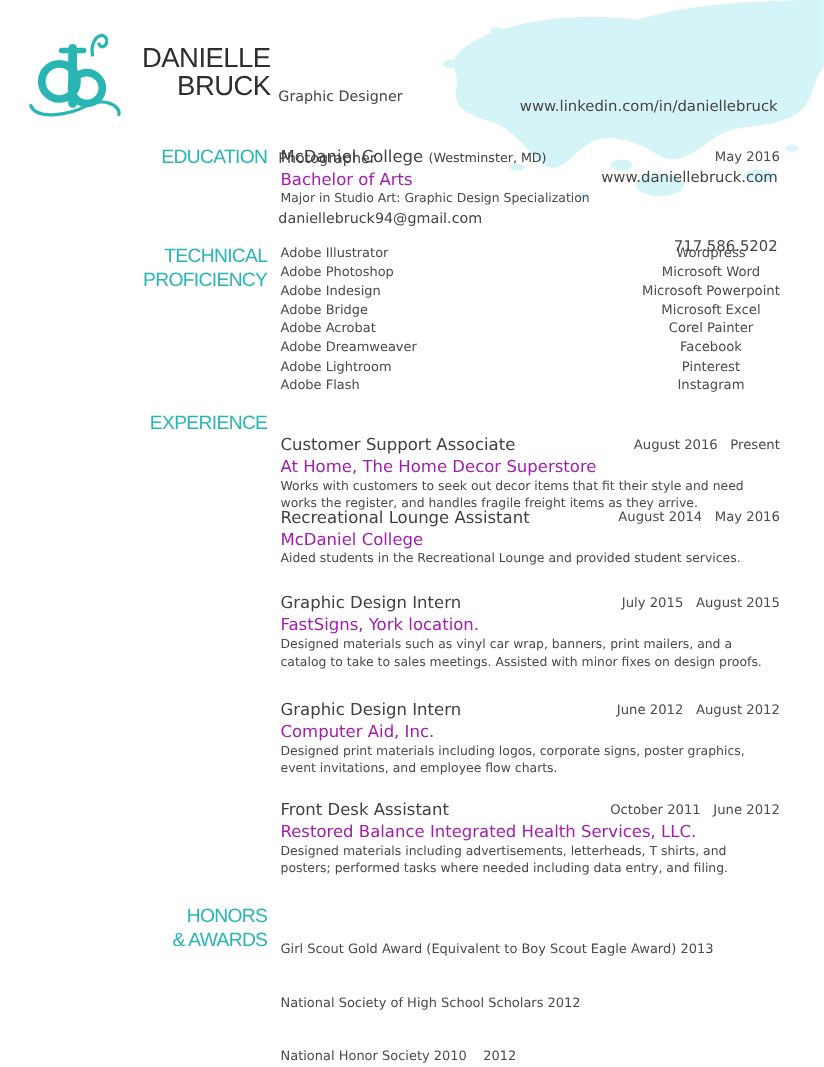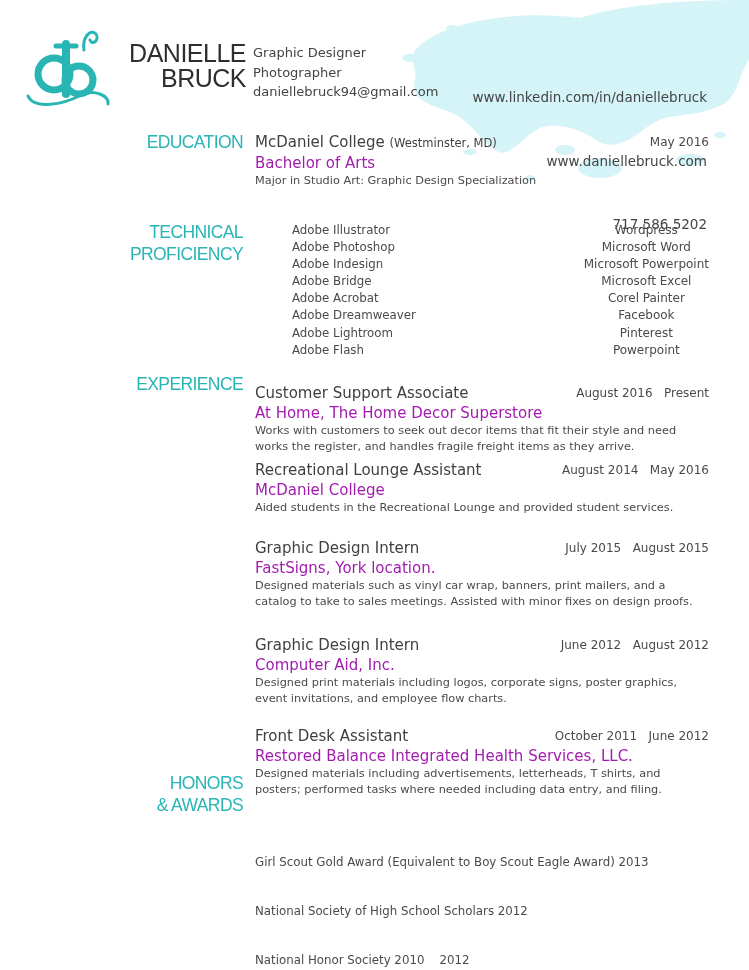--- a/index.html
+++ b/index.html
@@ -6,21 +6,21 @@
   body {
     width: 749px; height: 970px; background: #ffffff; position: relative; overflow: hidden;
     font-family: "DejaVu Sans", "Liberation Sans", sans-serif; color: #3a3a3a;
   }
   .splash { position: absolute; left: 0; top: 0; width: 749px; height: 200px; pointer-events: none; }
   .logo { position: absolute; left: 24px; top: 24px; width: 90px; height: 90px; }
   .name { position: absolute; left: 118px; top: 41px; width: 128px; text-align: right;
     font-family: "Liberation Sans", sans-serif; font-size: 25px; line-height: 25px; letter-spacing: -0.5px; color: #2e2e2e; font-weight: 300; }
   .name span { display: block; }
   .roles { position: absolute; left: 253px; top: 43px; font-size: 13px; line-height: 19.5px; color: #444; }
-  .roles div { white-space: nowrap; }
+  .roles div { white-space: nowrap; margin-top: 36px; }
   .contact { position: absolute; right: 42px; top: 44px; text-align: right; font-size: 13.5px; line-height: 19.5px; color: #444; }
   .contact div { white-space: nowrap; margin-top: 44px; }
 
   .section-title { position: absolute; right: 506px; text-align: right; color: #2ab5b5; font-family: "Liberation Sans", sans-serif;
     font-size: 17.5px; line-height: 22px; letter-spacing: -0.6px; white-space: nowrap; }
   .col { position: absolute; left: 255px; width: 454px; }
   .row { display: flex; justify-content: space-between; white-space: nowrap; }
   .h1 { font-size: 15px; line-height: 20px; color: #404040; }
   .h1 small { font-size: 11.5px; }
   .h2 { font-size: 15px; line-height: 20px; color: #a21caf; }
@@ -85,44 +85,44 @@
     <div class="date">May 2016</div>
   </div>
   <div class="h2">Bachelor of Arts</div>
   <div class="body">Major in Studio Art: Graphic Design Specialization</div>
 </div>
 
 <div class="section-title" style="top:221px;">
   <div>TECHNICAL</div>
   <div>PROFICIENCY</div>
 </div>
-<div class="skills-left" style="top:222px;margin-left:37px;">
+<div class="skills-left" style="top:222px;">
   <div>Adobe Illustrator</div>
   <div>Adobe Photoshop</div>
   <div>Adobe Indesign</div>
   <div>Adobe Bridge</div>
   <div>Adobe Acrobat</div>
   <div>Adobe Dreamweaver</div>
   <div>Adobe Lightroom</div>
   <div>Adobe Flash</div>
 </div>
 <div class="skills-right" style="top:222px;">
   <div>Wordpress</div>
   <div>Microsoft Word</div>
   <div>Microsoft Powerpoint</div>
   <div>Microsoft Excel</div>
   <div>Corel Painter</div>
   <div>Facebook</div>
   <div>Pinterest</div>
-  <div>Powerpoint</div>
+  <div>Instagram</div>
 </div>
 
 <div class="section-title" style="top:373px;">EXPERIENCE</div>
 
-<div class="col" style="top:383px;">
+<div class="col" style="top:394px;">
   <div class="row">
     <div class="h1">Customer Support Associate</div>
     <div class="date">August 2016   Present</div>
   </div>
   <div class="h2">At Home, The Home Decor Superstore</div>
   <div class="body">Works with customers to seek out decor items that fit their style and need</div>
   <div class="body">works the register, and handles fragile freight items as they arrive.</div>
 </div>
 
 <div class="col" style="top:460px;">
@@ -157,21 +157,21 @@
 <div class="col" style="top:726px;">
   <div class="row">
     <div class="h1">Front Desk Assistant</div>
     <div class="date">October 2011   June 2012</div>
   </div>
   <div class="h2">Restored Balance Integrated Health Services, LLC.</div>
   <div class="body">Designed materials including advertisements, letterheads, T shirts, and</div>
   <div class="body">posters; performed tasks where needed including data entry, and filing.</div>
 </div>
 
-<div class="section-title" style="top:772px;">
+<div class="section-title" style="top:821px;">
   <div>HONORS</div>
   <div>&amp; AWARDS</div>
 </div>
 <div class="honors" style="top:822px;">
   <div>Girl Scout Gold Award (Equivalent to Boy Scout Eagle Award) 2013</div>
   <div>National Society of High School Scholars 2012</div>
   <div>National Honor Society 2010    2012</div>
   
   
   

